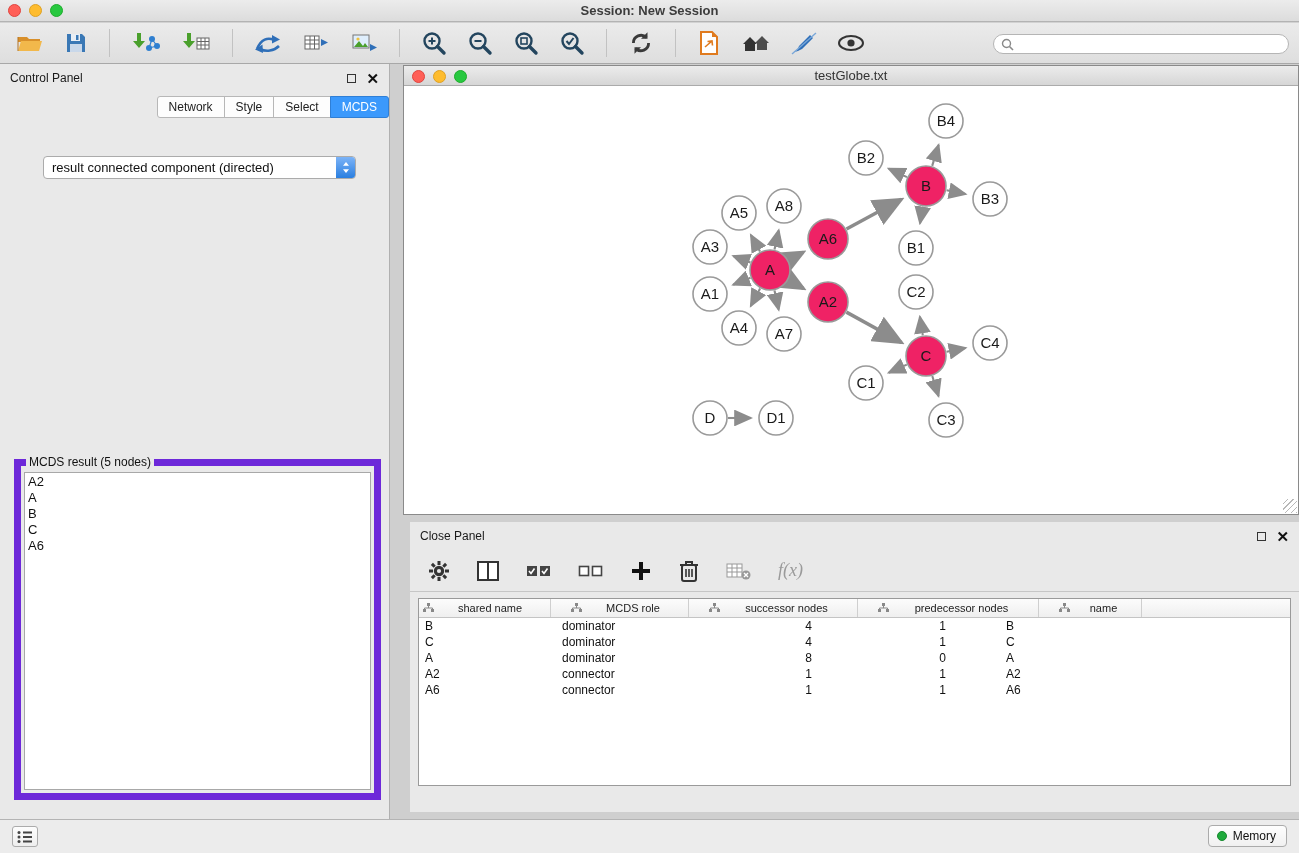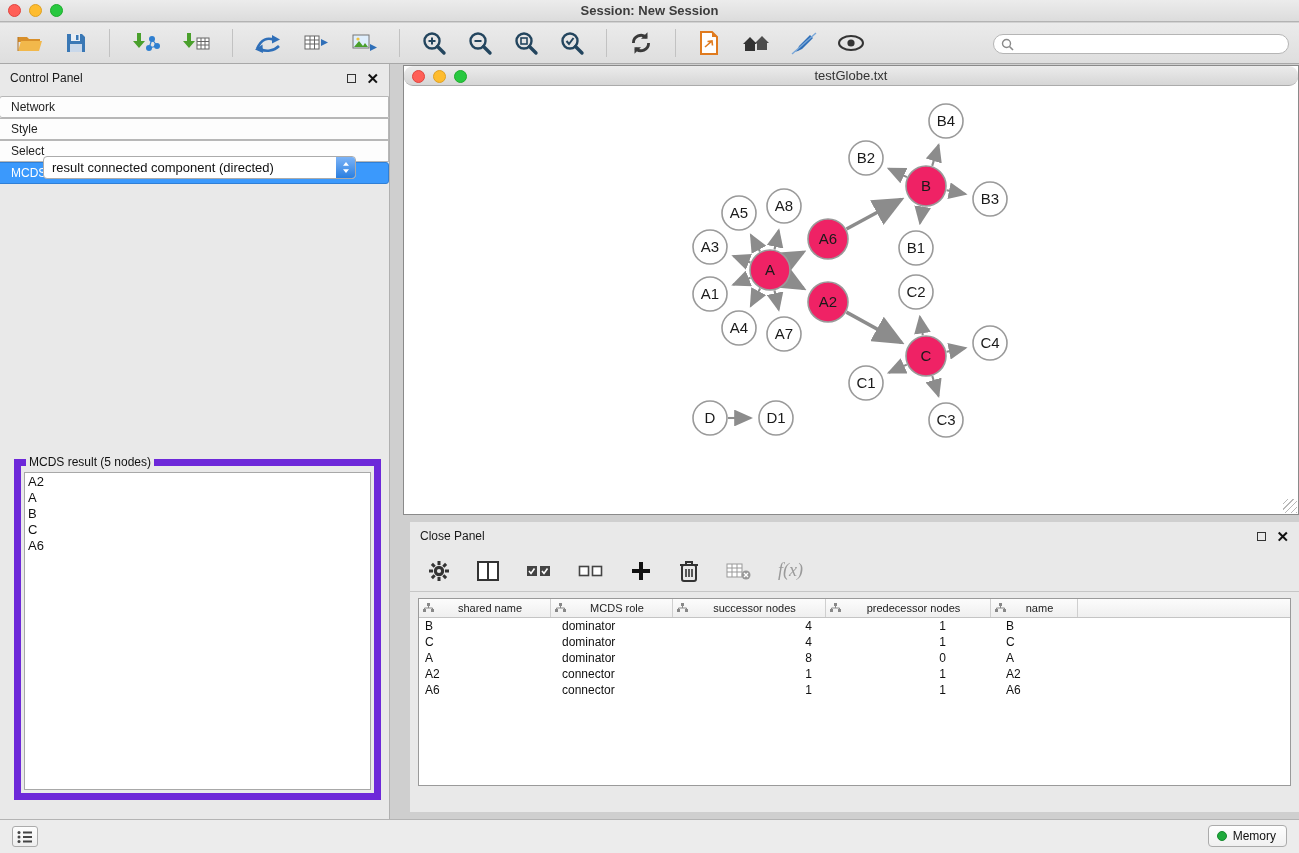--- a/index.html
+++ b/index.html
@@ -26,21 +26,21 @@
     background:#fff; border:1px solid #b5b5b5; border-radius:11px; display:flex; align-items:center; padding-left:7px; }
   .search-wrap input { border:none; outline:none; flex:1; font-size:12px; background:transparent; font-family:"Liberation Sans",sans-serif; }
 
   
   .control-panel { position:absolute; left:0; top:64px; width:390px; height:756px;
     background:#e9e9e9; border-right:1px solid #b0b0b0; }
   .panel-header { height:28px; display:flex; align-items:center; padding:0 10px; font-size:12px; color:#1a1a1a; }
   .panel-header .spacer { flex:1; }
   .ph-float { width:9px; height:9px; border:1.5px solid #333; display:inline-block; margin-right:10px; cursor:pointer; }
   .ph-close { font-size:15px; font-weight:bold; color:#111; cursor:pointer; line-height:1; }
-  .cp-tabs { display:flex; justify-content:flex-end; margin-top:4px;flex-direction:column; }
+  .cp-tabs { display:flex; justify-content:flex-end; margin-top:4px; }
   .cp-tab { font-size:12px; padding:3px 11px; background:#fdfdfd; border:1px solid #b7b7b7; margin-left:-1px; color:#222; cursor:pointer; }
   .cp-tab:first-child { border-radius:3px 0 0 3px; }
   .cp-tab:last-child { border-radius:0 3px 3px 0; }
   .cp-tab.active { background:#3b99fc; border-color:#2f7fd6; color:#fff; }
   .opt-label { text-align:center; font-size:13px; color:#111; margin-top:22px; }
   .combo { position:absolute; left:43px; top:92px; width:313px; height:23px; background:#fff;
     border:1px solid #ababab; border-radius:4px; display:flex; align-items:center; cursor:pointer; }
   .combo .combo-text { flex:1; font-size:13px; padding-left:8px; color:#111; white-space:nowrap; overflow:hidden; }
   .combo-stepper { width:19px; height:21px; background:linear-gradient(#7cb3f7,#2a7fe0); border-radius:0 3px 3px 0;
     display:flex; align-items:center; justify-content:center; }
@@ -53,32 +53,32 @@
   .result-list { width:100%; height:100%; background:#fff; border:1px solid #a8a8a8; overflow:auto; padding:1px 3px; }
   .result-item { font-size:13px; line-height:16px; color:#111; cursor:default; }
 
   
   .right-region { position:absolute; left:390px; top:64px; right:0; height:756px; background:#cfcfcf; }
 
   
   .net-window { position:absolute; left:13px; top:1px; width:896px; height:450px;
     border:1px solid #8a8a8a; background:#fff; }
   .net-titlebar { height:20px; background:linear-gradient(#ececec,#d6d6d6); border-bottom:1px solid #ababab;
-    display:flex; align-items:center; justify-content:center; position:relative; font-size:13px; color:#333;border-radius:9px; }
+    display:flex; align-items:center; justify-content:center; position:relative; font-size:13px; color:#333; }
   .net-titlebar .lights { top:3.5px; }
   .net-canvas { position:relative; width:894px; height:428px; background:#fff; overflow:hidden; }
   .resize-grip { position:absolute; right:1px; bottom:1px; width:14px; height:14px;
     background:repeating-linear-gradient(135deg, transparent 0 3px, #b8b8b8 3px 4px); cursor:nwse-resize; }
 
   
   .table-panel { position:absolute; left:20px; top:458px; right:0; height:290px; background:#e9e9e9; }
   .tp-toolbar { height:42px; display:flex; align-items:center; gap:19px; padding-left:14px; border-bottom:1px solid #c6c6c6; }
   .fx-label { font-family:"Liberation Serif",serif; font-style:italic; font-size:18px; color:#9a9a9a; }
   .table-area { position:absolute; left:8px; right:8px; top:76px; bottom:26px; background:#fff; border:1px solid #9a9a9a; overflow:hidden; }
-  .thead { display:flex; height:19px; background:linear-gradient(#fcfcfc,#efefef); border-bottom:1px solid #c4c4c4; }
+  .thead { display:flex; height:19px; background:linear-gradient(#fcfcfc,#efefef); border-bottom:1px solid #c4c4c4;gap:16px; }
   .th { display:flex; align-items:center; font-size:11px; color:#222; border-right:1px solid #cfcfcf; padding:0 4px; cursor:pointer; }
   .th span { flex:1; text-align:center; }
   .tree-ic { flex:none; }
   .tr { display:flex; height:16px; line-height:16px; cursor:default; }
   .td { font-size:12px; color:#111; padding-left:6px; overflow:hidden; white-space:nowrap; }
   .td.num { text-align:right; padding-left:0; }
   .tp-tabs { position:absolute; left:0; right:0; bottom:2px; display:flex; justify-content:center; }
   .tp-tab { font-size:12px; padding:3px 12px; background:#fdfdfd; border:1px solid #b7b7b7; margin-left:-1px; color:#222; cursor:pointer; }
   .tp-tab.active { background:#3b99fc; border-color:#2f7fd6; color:#fff; }
 

